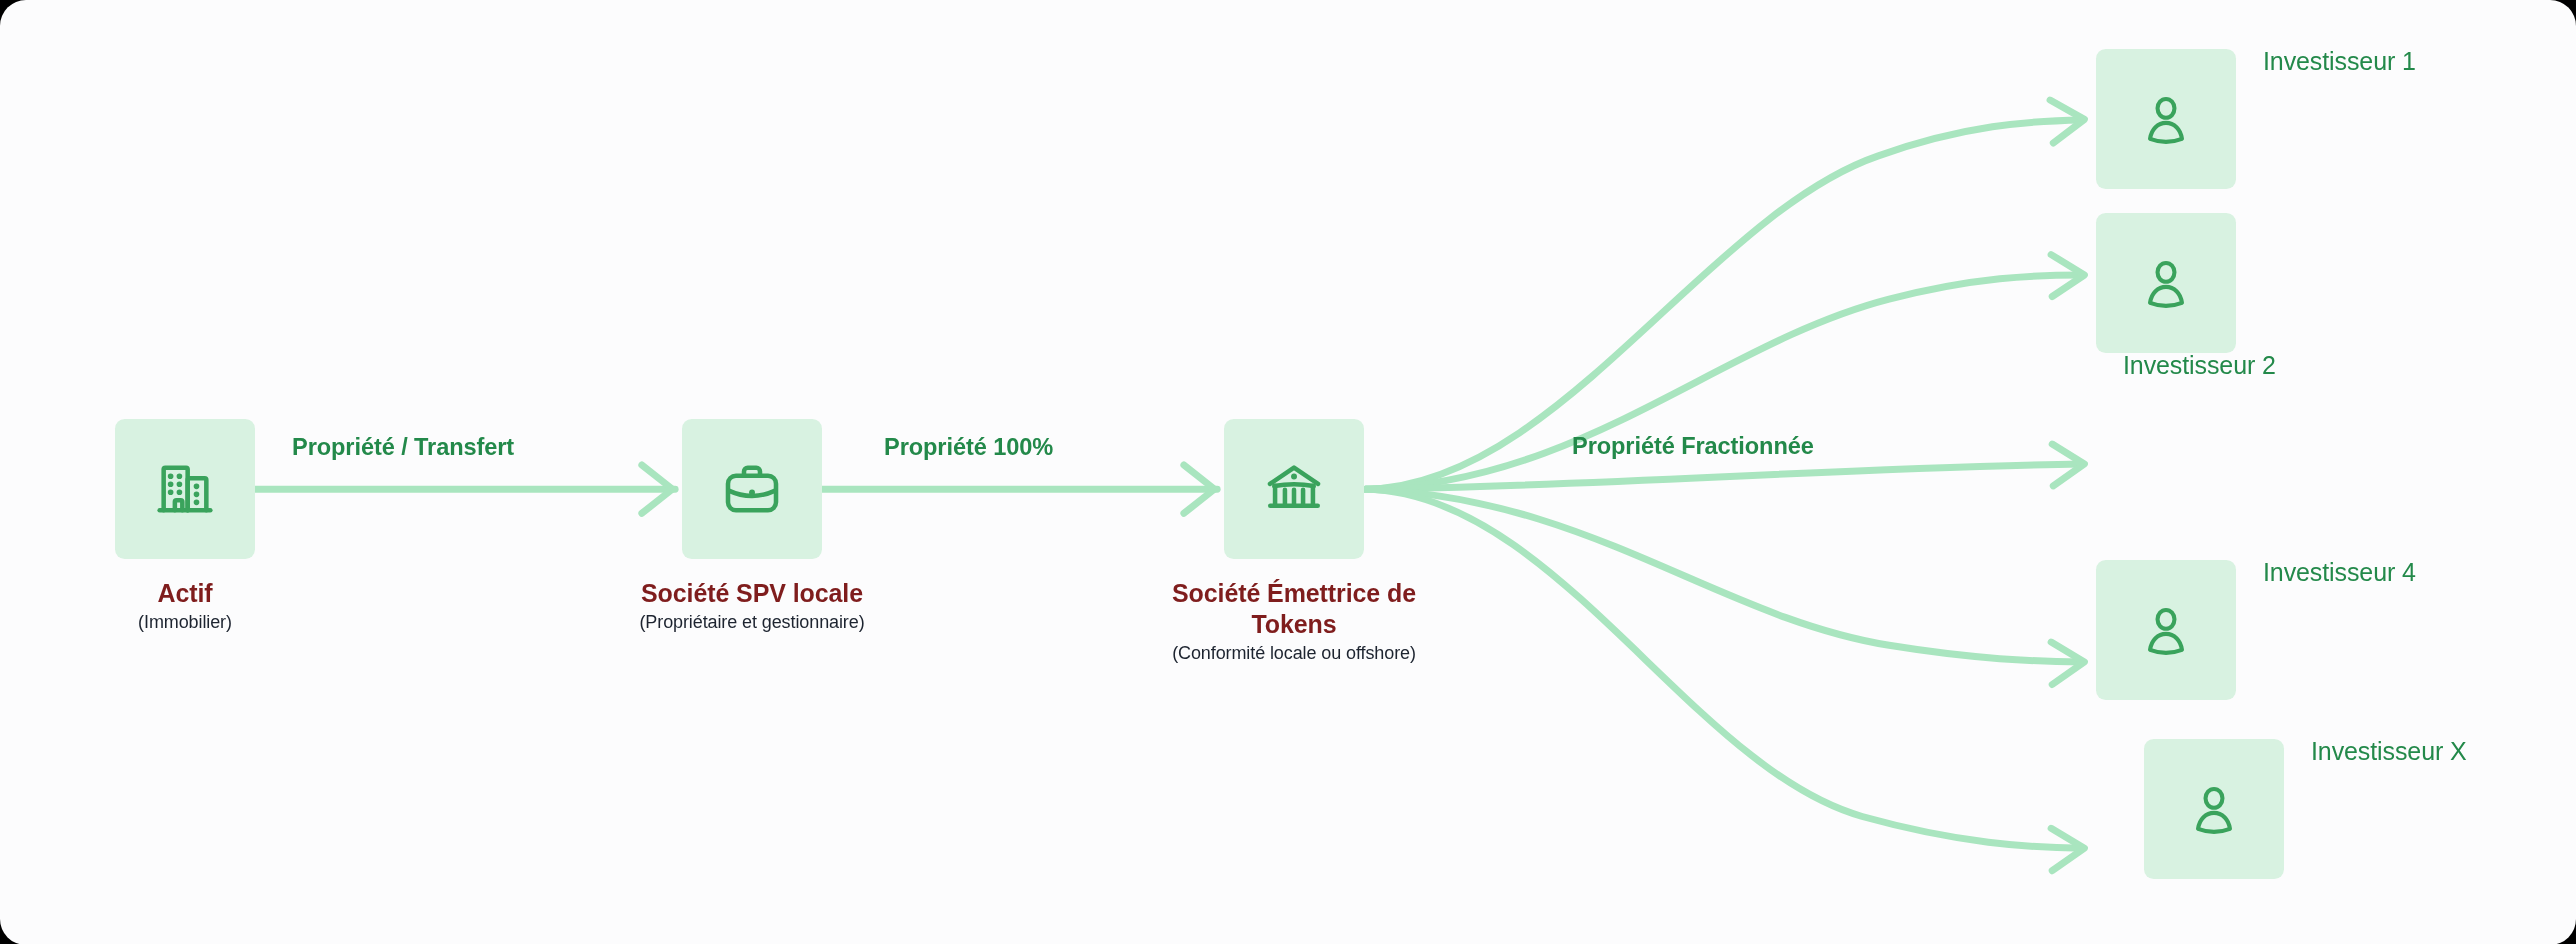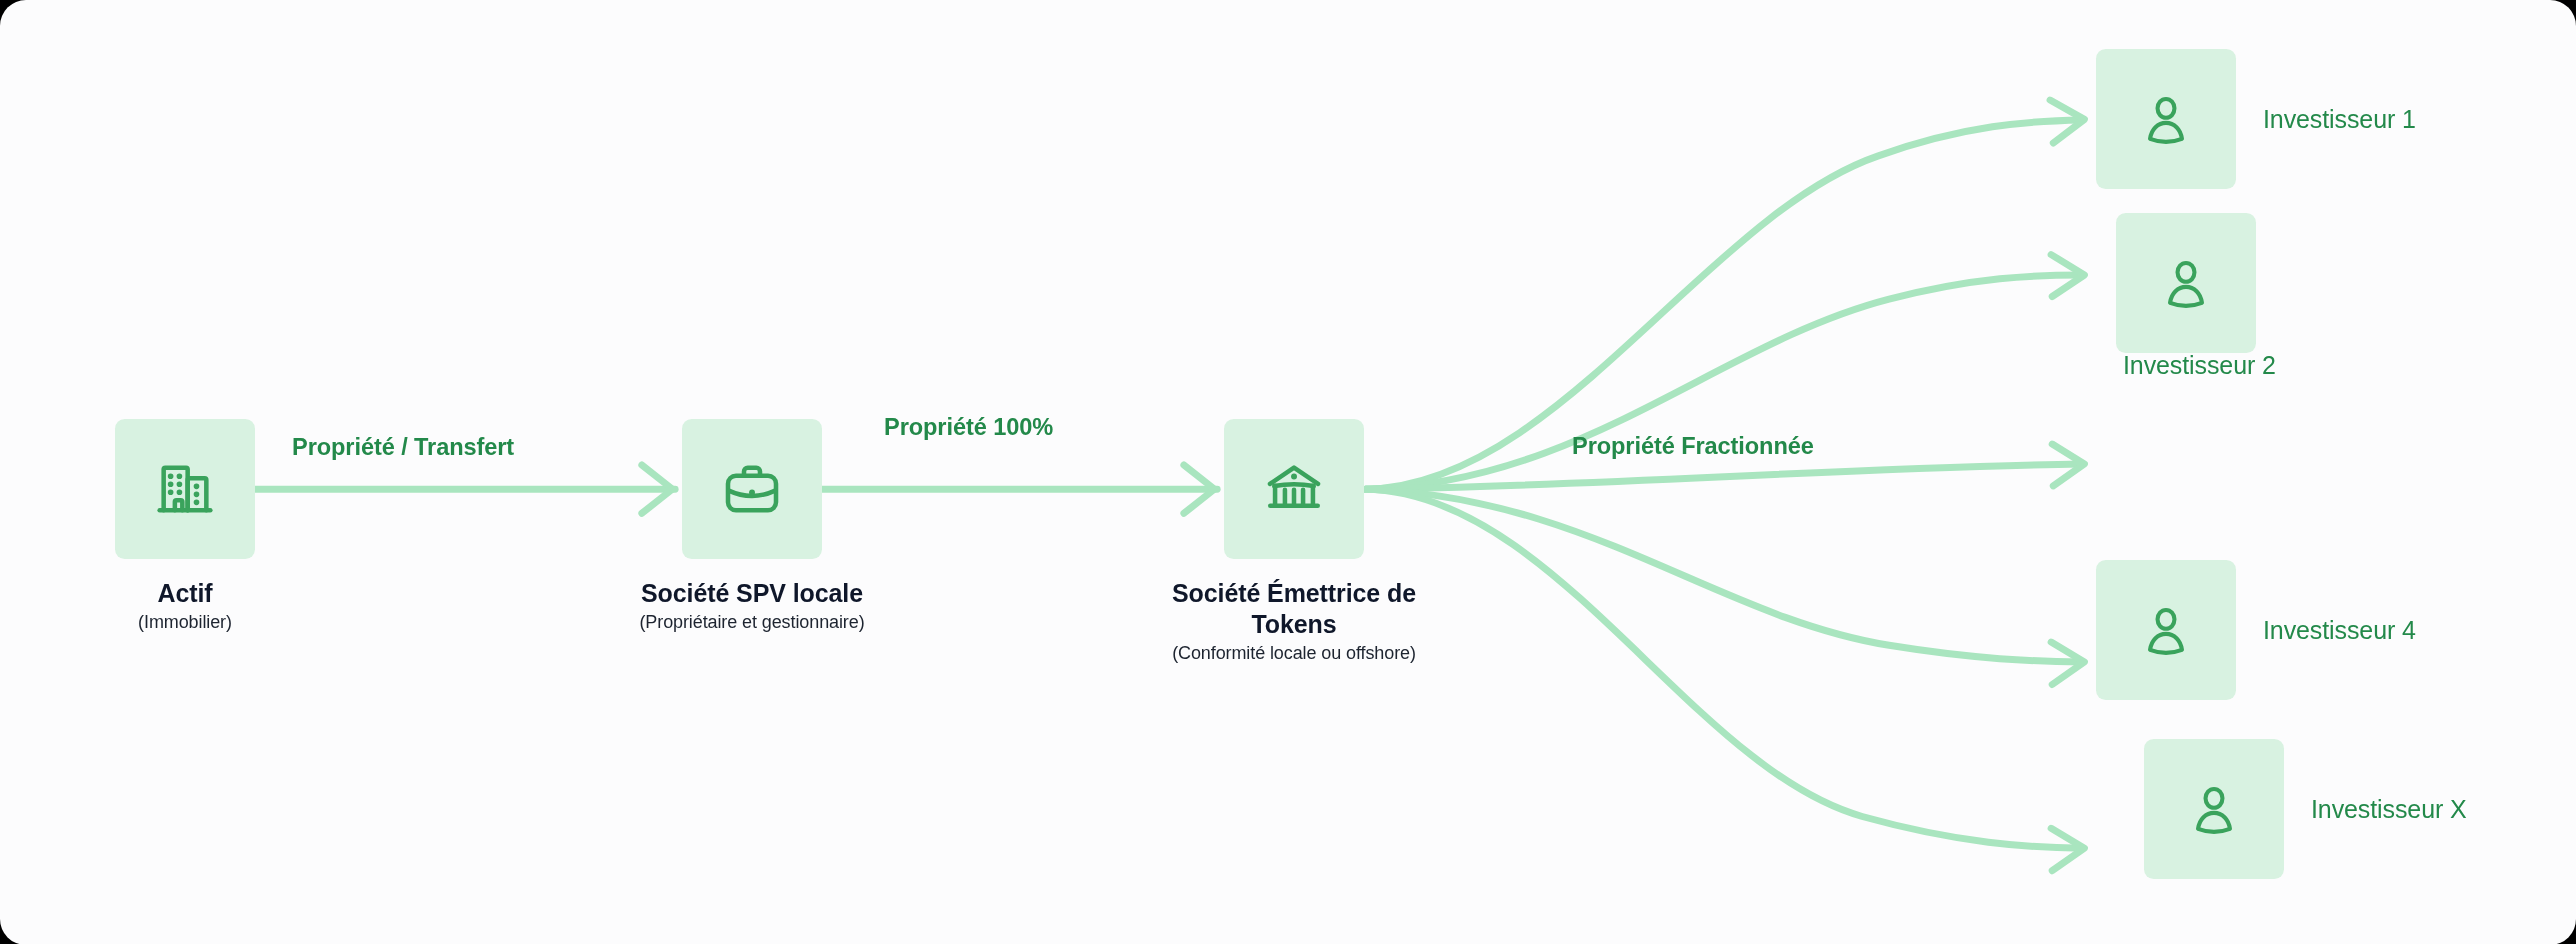--- a/index.html
+++ b/index.html
@@ -47,21 +47,21 @@
     box-sizing: border-box;
   }
   .node-box svg { display: block; }
   .node-caption {
     margin-top: 19.3px;
     text-align: center;
     width: 279px;
   }
   .node-title {
     display: block;
-    color: #0f172a;
+    color: #7f1d1d;
     font-size: 25px;
     font-weight: 700;
     line-height: 1.23;
     letter-spacing: -0.1px;
   }
   .node-sub {
     display: block;
     color: #1d2430;
     font-size: 18px;
     font-weight: 400;
@@ -78,21 +78,20 @@
     font-weight: 700;
     line-height: 1;
     letter-spacing: -0.1px;
     white-space: nowrap;
   }
 
   
   .investor-row {
     position: absolute;
     display: flex;
-    align-items: center;
   }
   .investor-box {
     width: 140px;
     height: 140px;
     background: #d8f2e1;
     border-radius: 9.7px;
     display: flex;
     align-items: center;
     justify-content: center;
     flex: 0 0 auto;
@@ -183,21 +182,21 @@
       </svg>
     </div>
     <div class="node-caption" style="width:322px;">
       <span class="node-title">Société Émettrice de Tokens</span>
       <span class="node-sub">(Conformité locale ou offshore)</span>
     </div>
   </div>
 
   <div class="edge-label" style="left:292px; top:436px;">Propriété / Transfert</div>
 
-  <div class="edge-label" style="left:884px; top:416px;">Propriété 100%</div>
+  <div class="edge-label" style="left:884px; top:436px;">Propriété 100%</div>
 
   <div class="edge-label" style="left:1572px; top:435px;">Propriété Fractionnée</div>
 
   <div class="investor-row" style="left:2096px; top:49px;">
     <div class="investor-box">
       <svg width="58" height="58" viewBox="0 0 24 24" fill="none" stroke="#3aa35c" stroke-width="1.7" stroke-linecap="round" stroke-linejoin="round">
         <ellipse cx="12" cy="7.6" rx="3.5" ry="3.9"></ellipse>
         <path d="M5.4 20.2c.55-4.05 3.25-6.6 6.6-6.6s6.05 2.55 6.6 6.6c-4.2 1.6-9 1.6-13.2 0Z"></path>
       </svg>
     </div>

